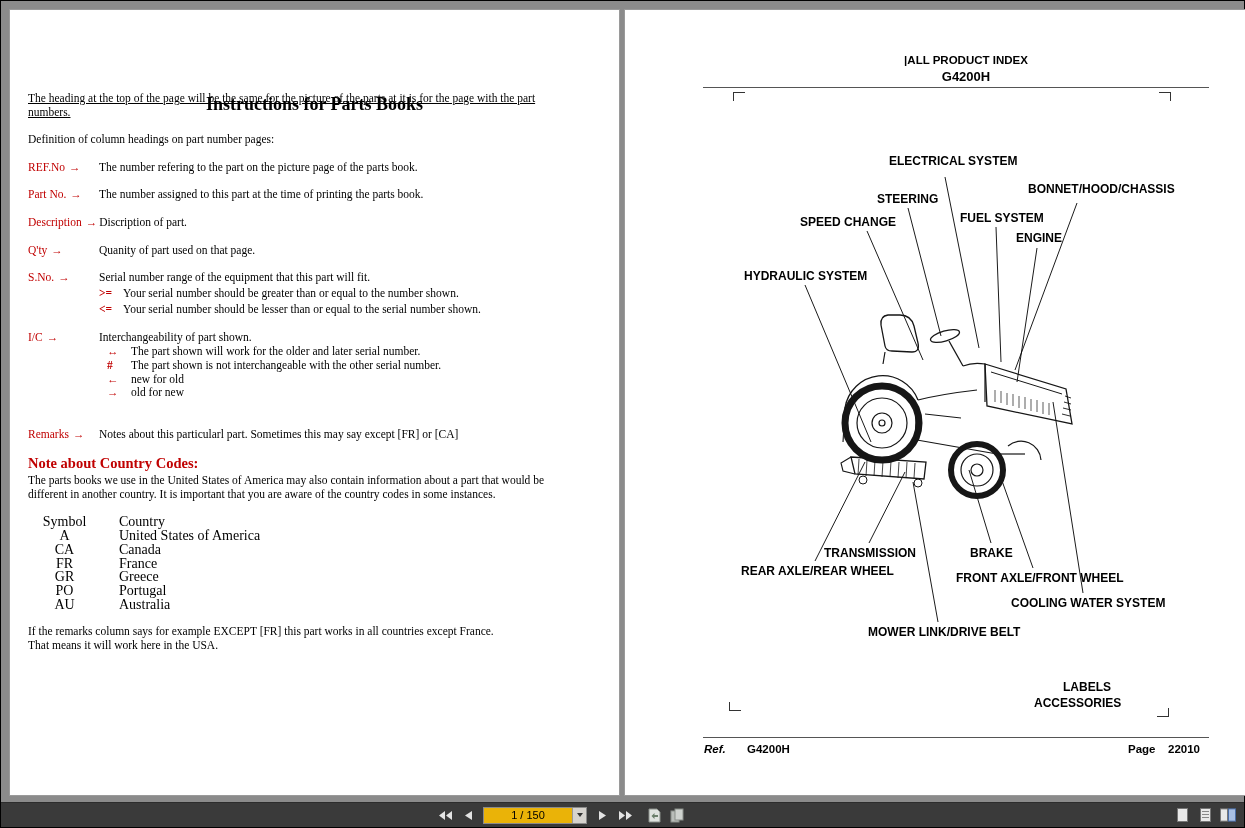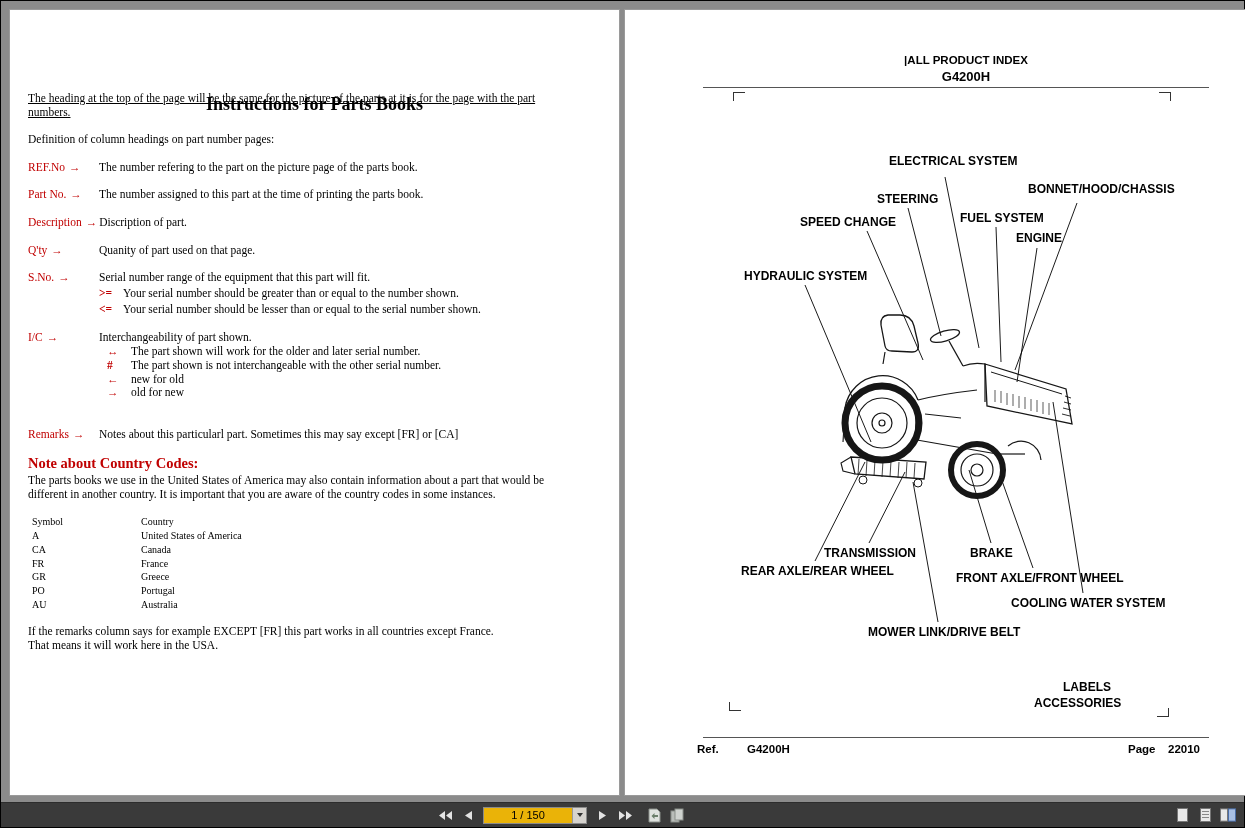--- a/index.html
+++ b/index.html
@@ -15,21 +15,21 @@
   .lp-title{position:absolute;top:40px;left:0;right:0;text-align:center;font-weight:bold;font-size:18px;color:#000;margin-top:44px;}
   .lp-par{position:absolute;font-size:11.5px;line-height:13.5px;color:#000;}
   .def-row{position:absolute;left:18px;width:580px;font-size:11.5px;line-height:13px;}
   .def-row .lbl{color:#c00000;}
   .def-row .arr{color:#c00000;margin-left:4px;}
   .def-row .dsc{position:absolute;left:71px;top:0;white-space:nowrap;color:#000;}
   .def-row .dsc-inline{position:static;margin-left:2px;white-space:nowrap;color:#000;}
   .sub-row{position:absolute;font-size:11.5px;line-height:13px;white-space:nowrap;color:#000;}
   .sub-row .sym{color:#c00000;font-weight:bold;display:inline-block;width:24px;}
   .lp-note-heading{position:absolute;top:445px;left:18px;font-weight:bold;font-size:14.5px;color:#c00000;}
-  .tbl-row{position:absolute;left:22px;font-size:10px;line-height:13px;white-space:nowrap;color:#000;}
+  .tbl-row{position:absolute;left:0;font-size:14px;line-height:13px;white-space:nowrap;color:#000;text-align:center;}
   .tbl-c1{display:inline-block;width:109px;}
 
   
   .rp-sans{font-family:"Liberation Sans",sans-serif;font-weight:bold;color:#000;}
   .rp-header{position:absolute;top:44px;left:0;right:0;text-align:center;font-size:11.5px;}
   .rp-model{position:absolute;top:59px;left:0;right:0;text-align:center;font-size:13px;}
   .rp-rule{position:absolute;left:78px;width:506px;border-top:1px solid #555;}
   .rp-label{position:absolute;font-family:"Liberation Sans",sans-serif;font-weight:bold;font-size:12px;white-space:nowrap;color:#000;}
   .cmark{position:absolute;width:11px;height:8px;}
   .cmark.tl{border-top:1px solid #333;border-left:1px solid #333;}
@@ -204,21 +204,21 @@
     <div class="rp-label" style="left:119px;top:259px;">HYDRAULIC SYSTEM</div>
     <div class="rp-label" style="left:199px;top:536px;">TRANSMISSION</div>
     <div class="rp-label" style="left:345px;top:536px;">BRAKE</div>
     <div class="rp-label" style="left:116px;top:554px;">REAR AXLE/REAR WHEEL</div>
     <div class="rp-label" style="left:331px;top:561px;">FRONT AXLE/FRONT WHEEL</div>
     <div class="rp-label" style="left:386px;top:586px;">COOLING WATER SYSTEM</div>
     <div class="rp-label" style="left:243px;top:615px;">MOWER LINK/DRIVE BELT</div>
     <div class="rp-label" style="left:410px;top:670px;margin-left:28px;">LABELS</div>
     <div class="rp-label" style="left:409px;top:686px;">ACCESSORIES</div>
 
-    <div class="rp-footer-item rp-sans" style="left:72px;">Ref.</div>
+    <div class="rp-footer-item rp-sans" style="left:79px;font-style:italic;">Ref.</div>
     <div class="rp-footer-item rp-sans" style="left:122px;">G4200H</div>
     <div class="rp-footer-item rp-sans" style="left:503px;">Page</div>
     <div class="rp-footer-item rp-sans" style="left:543px;">22010</div>
   </div>
 
   <div class="toolbar">
     <div class="tb-center">
       <button class="tb-btn" title="">
         <svg width="13" height="9" viewBox="0 0 13 9">
             <polygon points="6,0 0,4.5 6,9" fill="#e3e3e3"></polygon>

